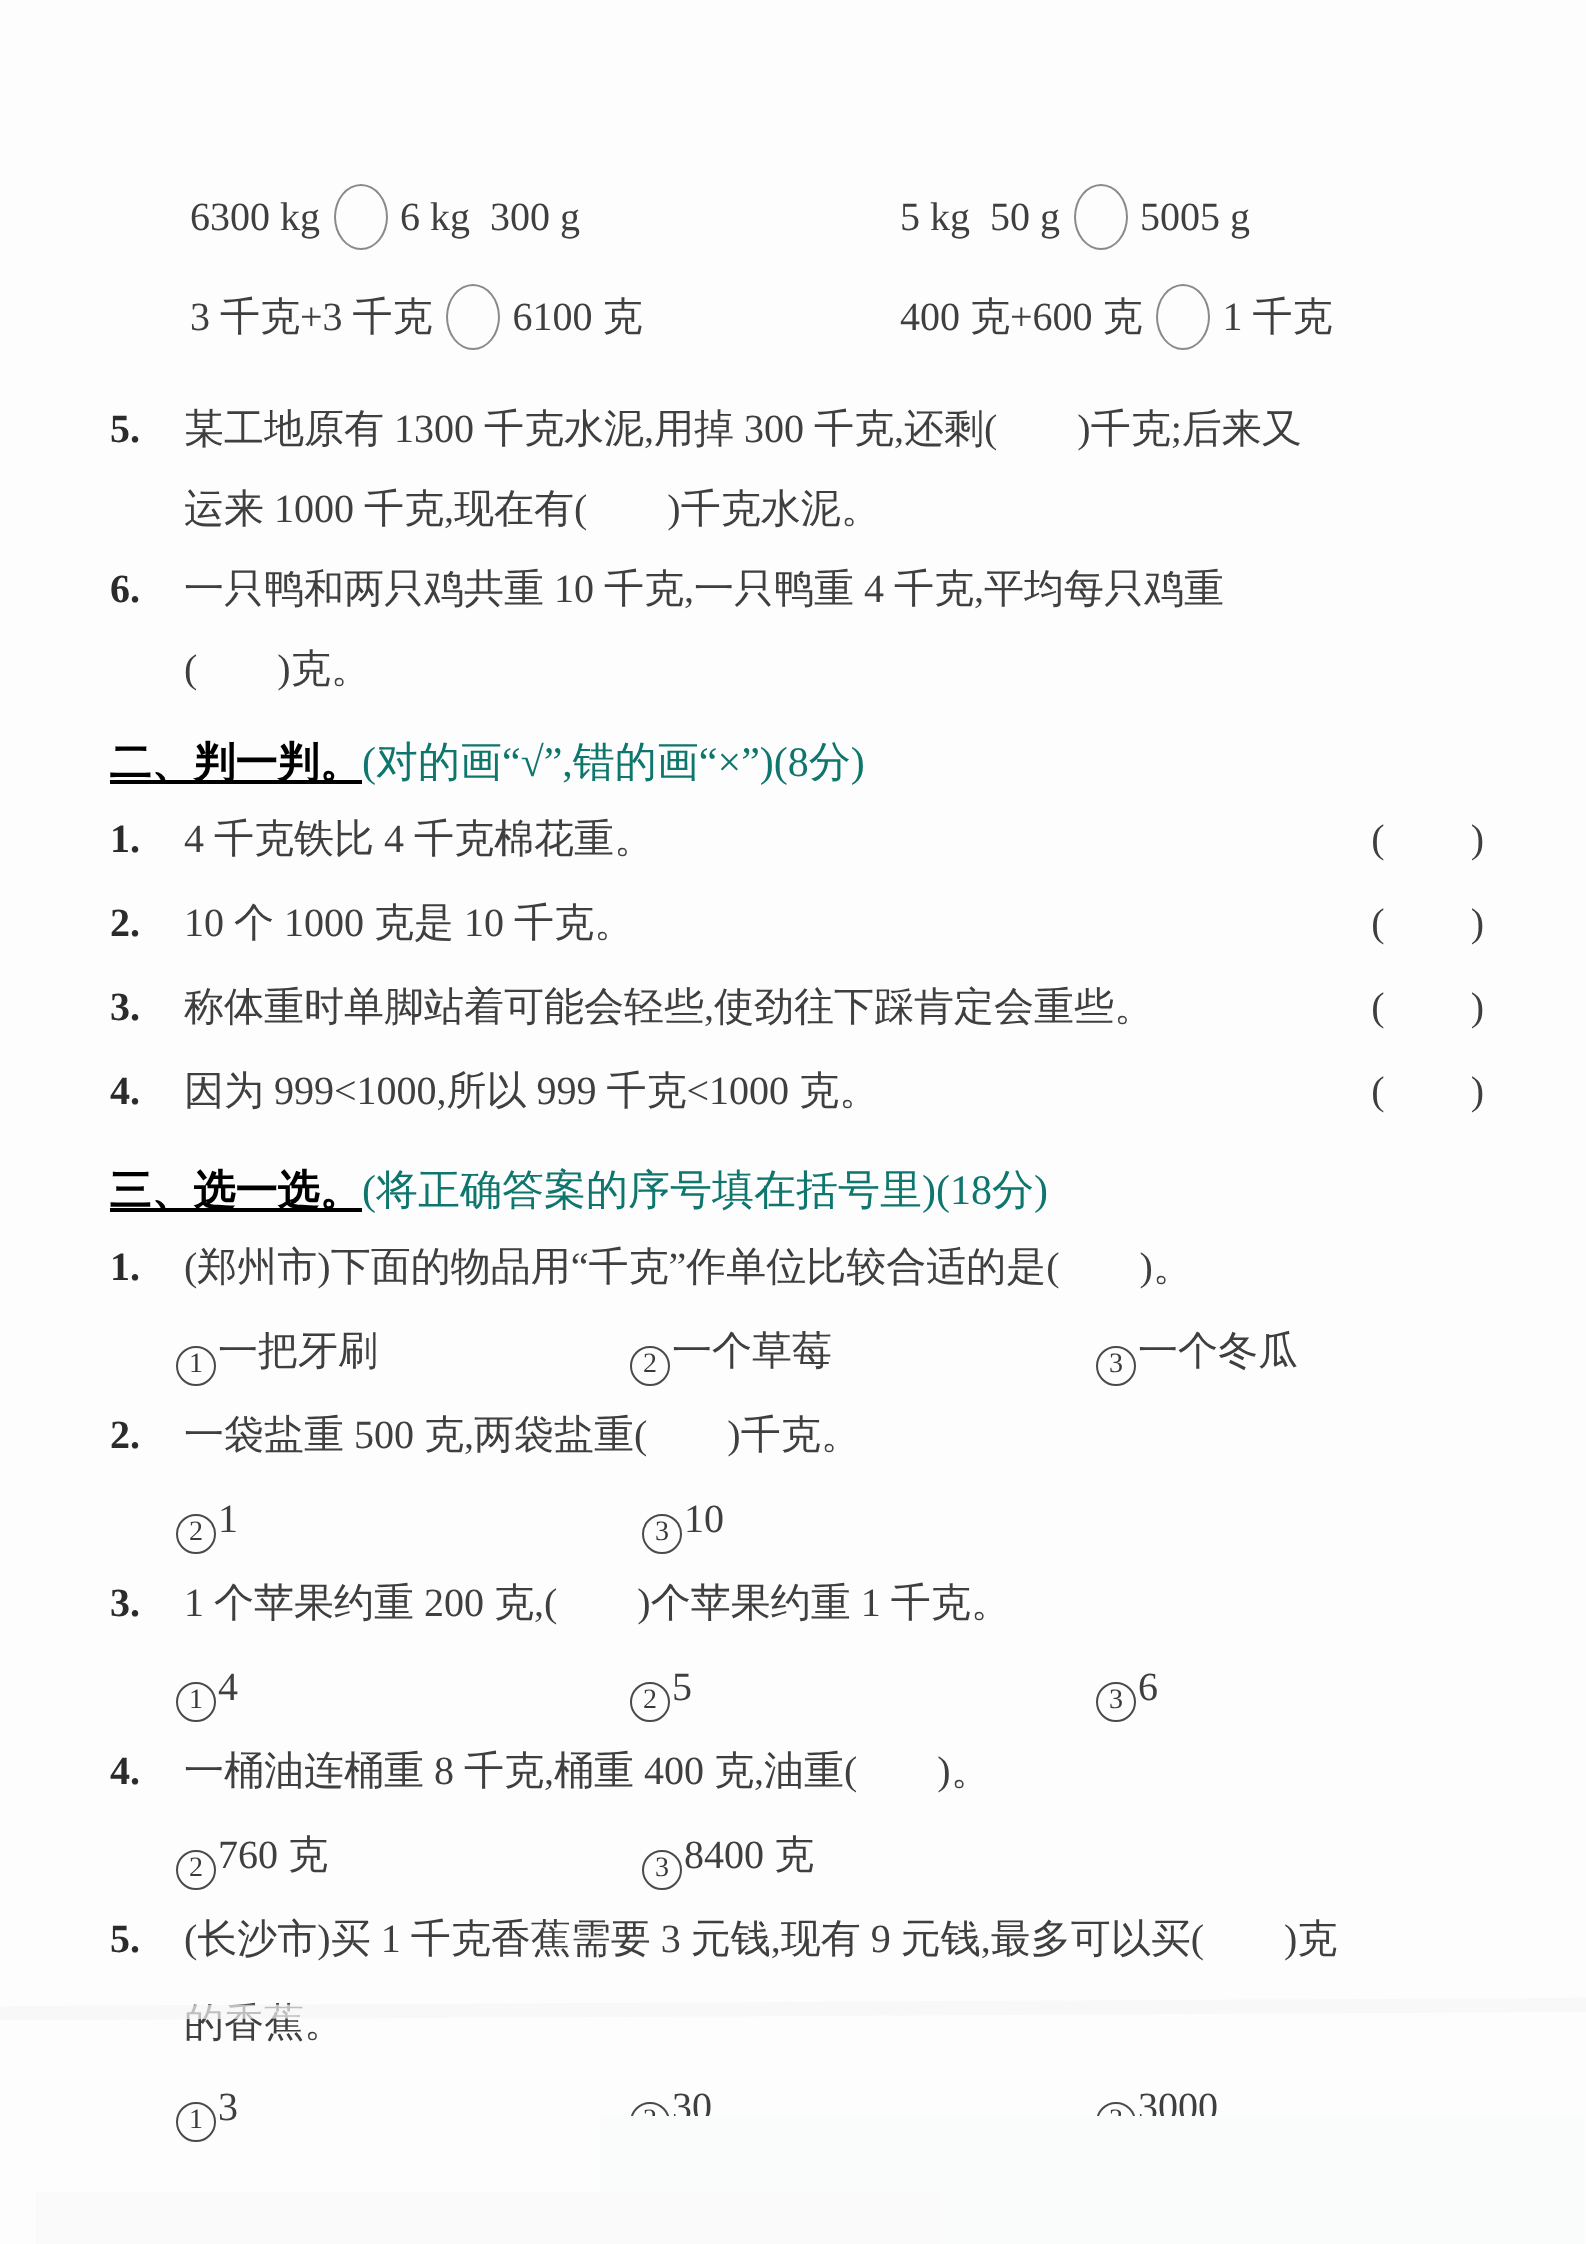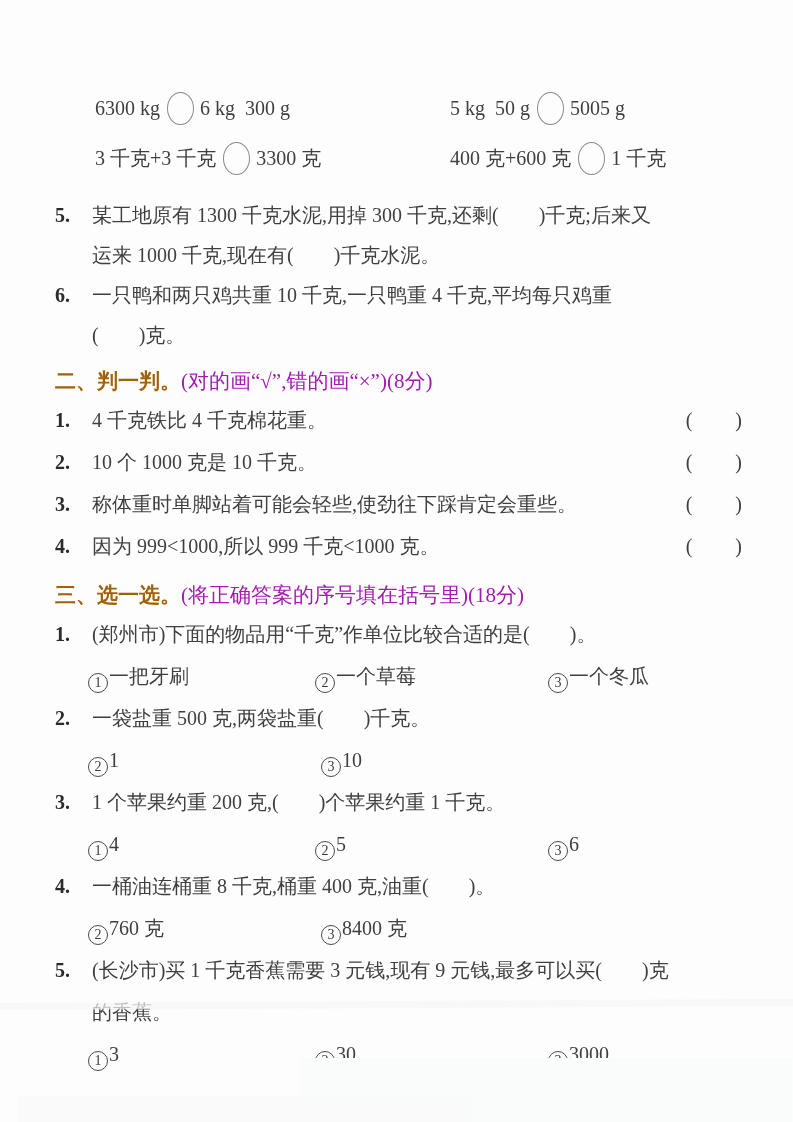--- a/index.html
+++ b/index.html
@@ -31,22 +31,22 @@
   
   .item { display:flex; }
   .num { flex:none; width:37px; font-weight:700; color:#2b2b2b; }
   .body { flex:1; min-width:0; }
   .fill .body > div, .fill .num { line-height:40px; }
 
   
   .sec-head { height:36px; line-height:36px; font-size:21px; white-space:nowrap; }
   .sec-head.judge-head { margin-top:8px; }
   .sec-head.choose-head { margin-top:10px; }
-  .sec-title { font-weight:700; color:#a16207; }
-  .sec-note { color:#a21caf; }
+  .sec-title { font-weight:700; color:#000000;text-decoration:underline; }
+  .sec-note { color:#0f766e; }
 
   
   .j-item { display:flex; line-height:42px; }
   .j-text { flex:1; min-width:0; }
   .j-br { flex:none; white-space:pre; letter-spacing:1px; }
 
   
   .choose .body > div { line-height:42px; }
   .choose .num { line-height:42px; }
   .opts { display:flex; margin-left:-4px; }
@@ -77,21 +77,21 @@
       <div class="cmp-row">
         <div class="cmp-cell cmp-left">
           <span>6300 kg</span><span class="circle"></span><span>6 kg 300 g</span>
         </div>
         <div class="cmp-cell">
           <span>5 kg 50 g</span><span class="circle"></span><span>5005 g</span>
         </div>
       </div>
       <div class="cmp-row">
         <div class="cmp-cell cmp-left">
-          <span>3 千克+3 千克</span><span class="circle"></span><span>3300 克</span>
+          <span>3 千克+3 千克</span><span class="circle"></span><span>6100 克</span>
         </div>
         <div class="cmp-cell">
           <span>400 克+600 克</span><span class="circle"></span><span>1 千克</span>
         </div>
       </div>
     </div>
 
     <div class="fill">
       <div class="item">
         <span class="num">5.</span>

